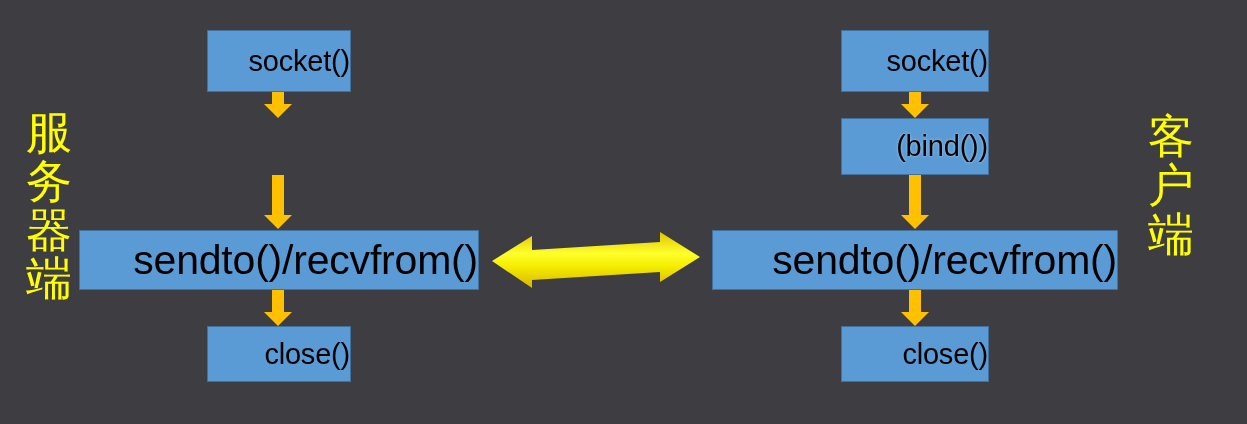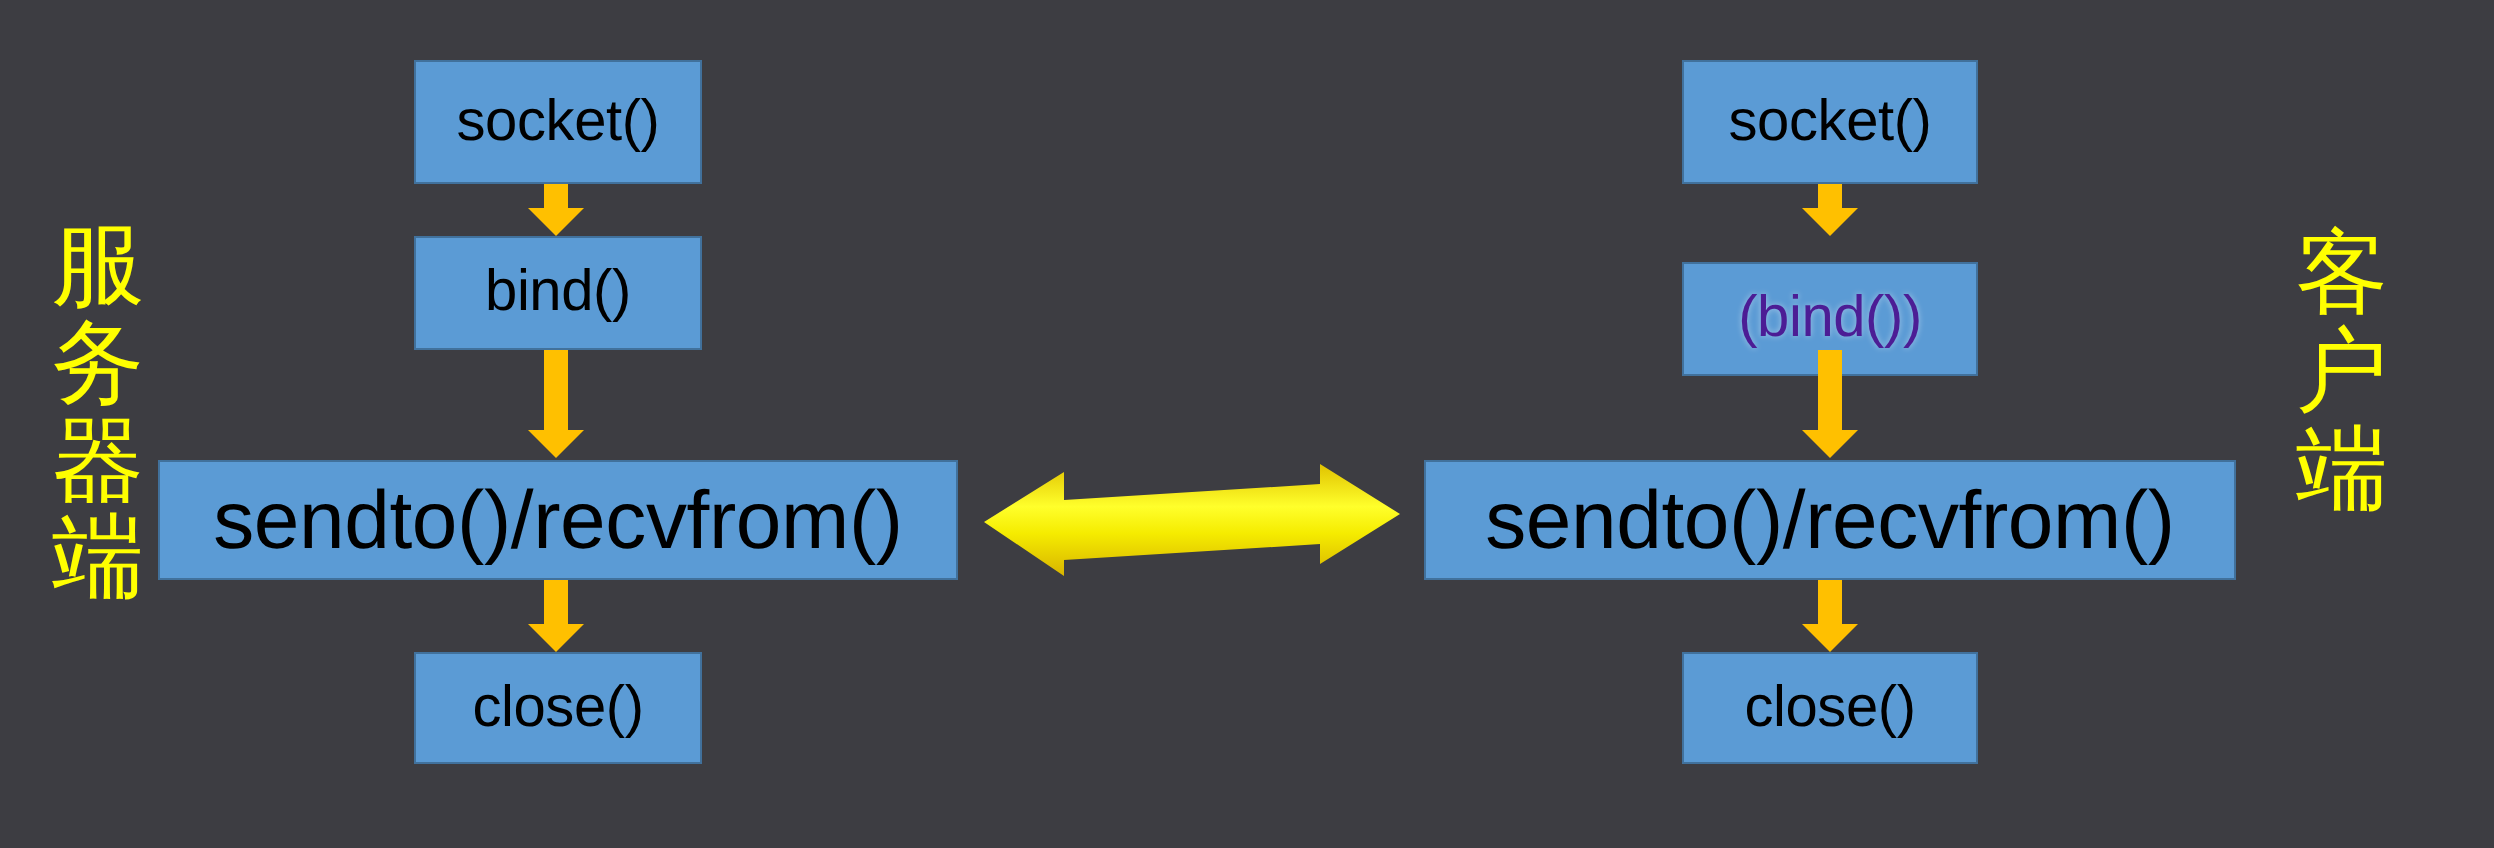--- a/index.html
+++ b/index.html
@@ -17,32 +17,31 @@
   }
 
   
   .box {
     position: absolute;
     background: #5b9bd5;
     border: 1px solid #41719c;
     box-sizing: border-box;
     display: flex;
     align-items: center;
-    justify-content: center;
+    justify-content: flex-end;
     color: #000000;
     font-size: 29px;
     line-height: 1;
     letter-spacing: -0.2px;
     white-space: nowrap;
   }
   .box.wide { font-size: 41px; }
   .box.white-text {
-    color: #4c1d95;
+    color: #000000;
     text-shadow: 0 0 3px rgba(255,255,255,0.45);
-    margin-top: 13px;
   }
 
   
   .varrow {
     position: absolute;
     width: 28px;
   }
   .varrow .shaft {
     position: absolute;
     left: 8px;
@@ -96,23 +95,20 @@
 
   <div class="box" style="left:207px; top:30px; width:144px; height:62px;">
     <span>socket()</span>
   </div>
 
   <div class="varrow" style="left:264px; top:92px; height:26px;">
     <div class="shaft" style="height:13px;"></div>
     <div class="head" style="top:12px;"></div>
   </div>
 
-  <div class="box" style="left:207px; top:118px; width:144px; height:57px;">
-    <span>bind()</span>
-  </div>
 
   <div class="varrow" style="left:264px; top:175px; height:55px;">
     <div class="shaft" style="height:40px;"></div>
     <div class="head" style="top:40px;"></div>
   </div>
 
   <div class="box wide" style="left:79px; top:230px; width:400px; height:60px;">
     <span>sendto()/recvfrom()</span>
   </div>
 

